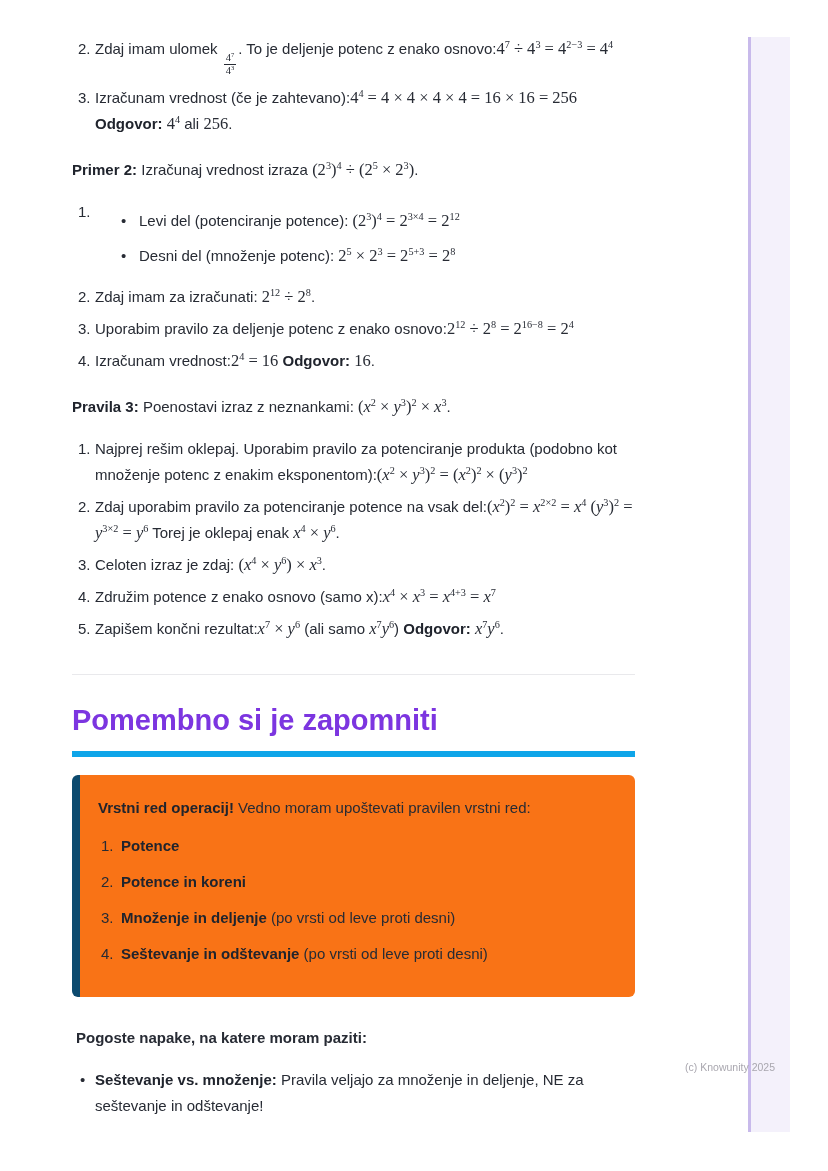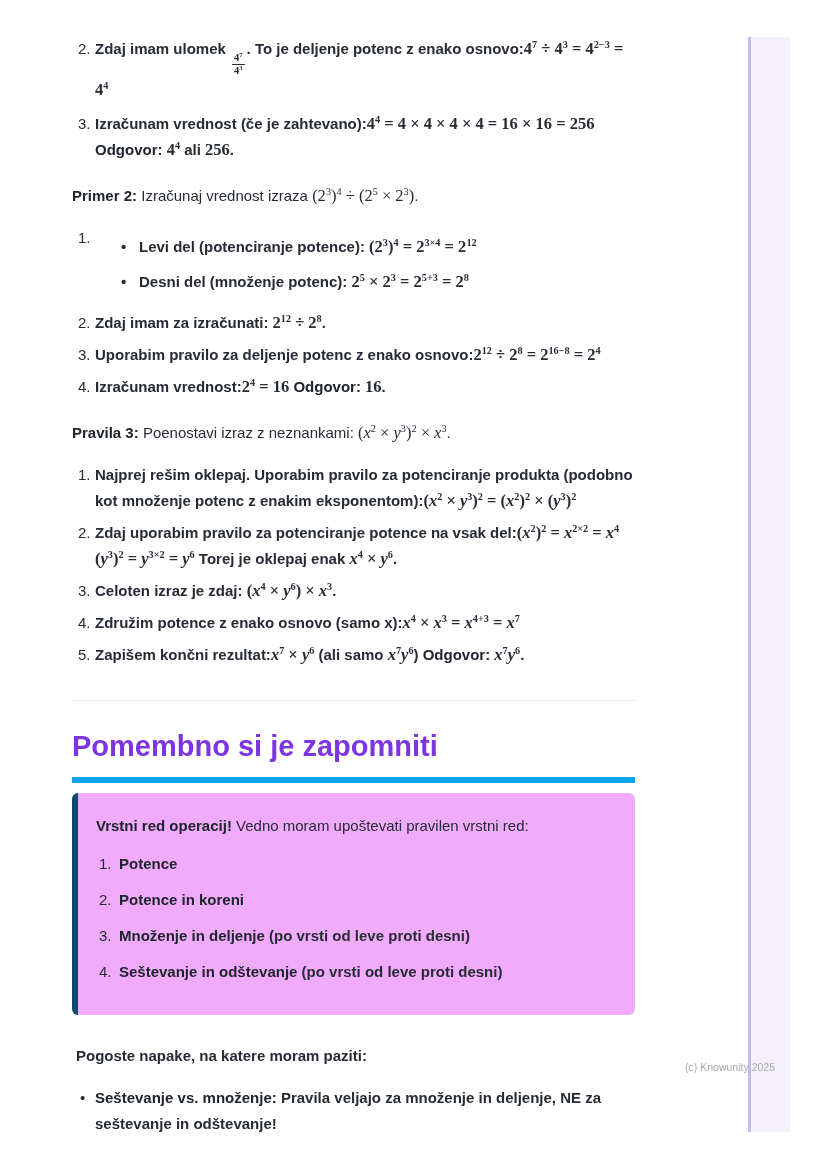--- a/index.html
+++ b/index.html
@@ -9,21 +9,21 @@
     font-family:"Liberation Sans",sans-serif;
     font-size:15px;line-height:26px;
   }
   strong{color:#20242d;}
   .content{position:absolute;left:72px;top:36px;width:563px;z-index:2;}
 
   
   .olist{margin:0;padding:0;list-style:none;}
   .li{display:flex;align-items:flex-start;margin-bottom:8px;}
   .num{flex:none;width:17px;margin-left:6px;}
-  .body{flex:1;min-width:0;font-weight:bold;}
+  .body{flex:1;min-width:0;}
   .steps .li{margin-bottom:6px;}
 
   .bullets{margin:9px 0 2px 26px;padding:0;list-style:none;}
   .bullets .li{margin-bottom:9px;}
   .bmark{flex:none;width:18px;}
 
   .para{margin:20px 0 16px;}
 
   
   .m{font-family:"Liberation Serif",serif;font-size:16.5px;}
@@ -35,21 +35,21 @@
 
   
   .divider{border:0;border-top:1px solid #e9e9ec;margin:32px 0 0;}
   .section-title{
     margin:28px 0 0;padding:0 0 14px;border-bottom:6px solid #0ea5e9;
     font-size:29px;line-height:34px;font-weight:bold;color:#7c35e0;
   }
 
   
   .callout{
-    margin-top:10px;background:#f0abfc;border-left:6px solid #0c4a6e;
+    margin-top:18px;background:#f97316;border-left:8px solid #0c4a6e;
     border-radius:6px;padding:20px 24px 20px 18px;
   }
   .callout-intro{margin:0 0 12px;}
   .callout .olist{margin-left:3px;}
   .callout .num{width:20px;margin-left:0;}
   .callout .li{margin-bottom:10px;}
 
   
   .mist-head{margin:28px 4px 0;font-weight:bold;}
   .ulist{margin:16px 0 0;padding:0;list-style:none;}

